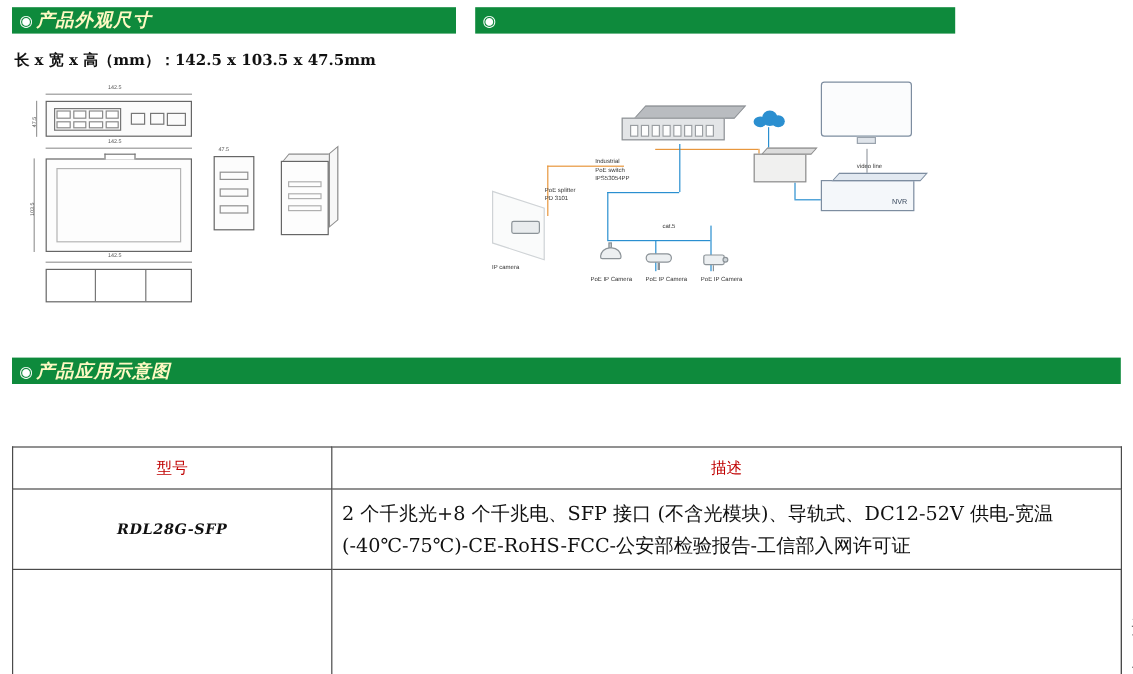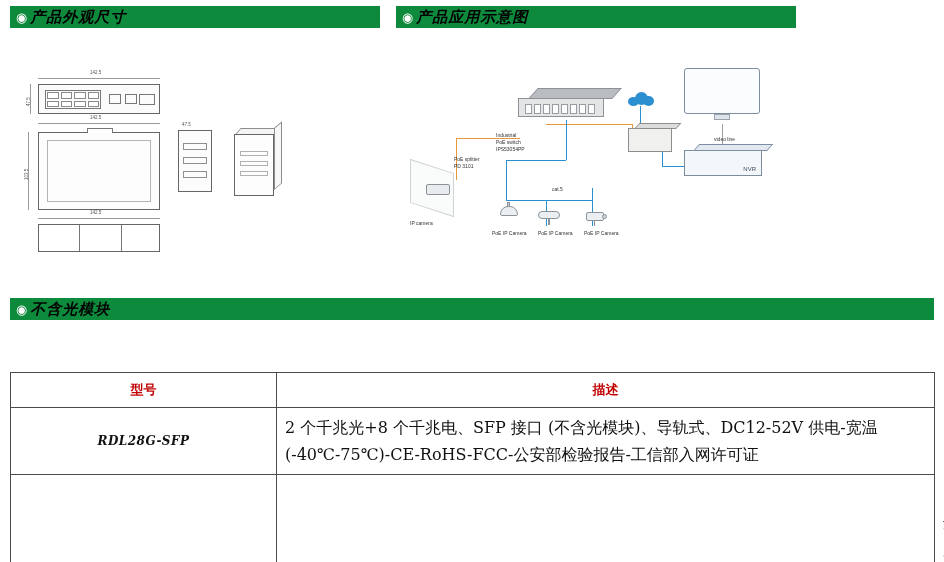--- a/index.html
+++ b/index.html
@@ -30,21 +30,21 @@
     align-items: center;
     box-sizing: border-box;
   }
   .section-bar .bullet {
     color: #ffffff;
     font-size: 13px;
     line-height: 1;
     margin: 0 3px 0 6px;
   }
   .section-bar .sec-title {
-    color: #000000;
+    color: #fef9c3;
     font-family: "DejaVu Serif", serif;
     font-weight: bold;
     font-style: italic;
     font-size: 15px;
     letter-spacing: 1px;
     white-space: nowrap;
   }
   #bar-dimensions { left: 10px; top: 6px; width: 370px; }
   #bar-application { left: 396px; top: 6px; width: 400px; }
   #bar-ordering { left: 10px; top: 298px; width: 924px; }
@@ -568,21 +568,21 @@
   #ordering-table th, #ordering-table td {
     border: 1px solid #4a4a4a;
     padding: 6px 8px;
     vertical-align: middle;
     font-size: 16px;
     color: #111;
   }
   #ordering-table th {
     text-align: center;
     color: #c00000;
-    font-weight: bold;
+    font-weight: normal;
     font-size: 13px;
     height: 22px;
   }
   #ordering-table td.model-main {
     text-align: center;
     font-weight: bold;
     font-size: 12px;
     letter-spacing: 0.5px;
   }
   #ordering-table td.adapter-group {
@@ -611,23 +611,23 @@
 
 <div class="page">
 
   <div class="section-bar" id="bar-dimensions">
     <span class="bullet">◉</span>
     <span class="sec-title">产品外观尺寸</span>
   </div>
 
   <div class="section-bar" id="bar-application">
     <span class="bullet">◉</span>
-    <span class="sec-title">产品应用示意图</span>
   </div>
 
+  <div id="dimension-text">长 x 宽 x 高（mm）：142.5 x 103.5 x 47.5mm</div>
 
   <div id="drawing-area">
 
     <div class="dim-h" style="left:22px; top:12px; width:122px;"></div>
     <div class="dw-label" style="left:74px; top:4px;">142.5</div>
 
     <div id="front-view">
       <div class="port-block">
         <i></i>
           <i></i>
@@ -763,21 +763,21 @@
         <div class="pole"></div>
     </div>
 
     <div class="ad-label" style="left:96px; top:190px;">PoE IP Camera</div>
     <div class="ad-label" style="left:142px; top:190px;">PoE IP Camera</div>
     <div class="ad-label" style="left:188px; top:190px;">PoE IP Camera</div>
   </div>
 
   <div class="section-bar" id="bar-ordering">
     <span class="bullet">◉</span>
-    <span class="sec-title">不含光模块</span>
+    <span class="sec-title">产品应用示意图</span>
   </div>
 
   <table id="ordering-table">
     <colgroup>
       <col class="col-model">
       <col class="col-desc">
     </colgroup>
     <thead>
       <tr>
         <th colspan="1">型号</th>

